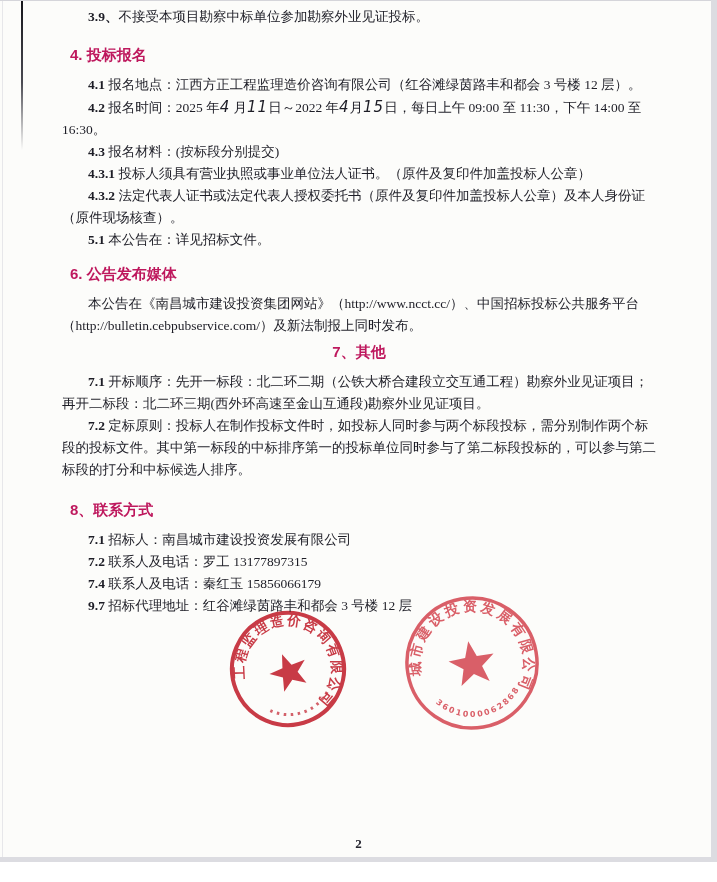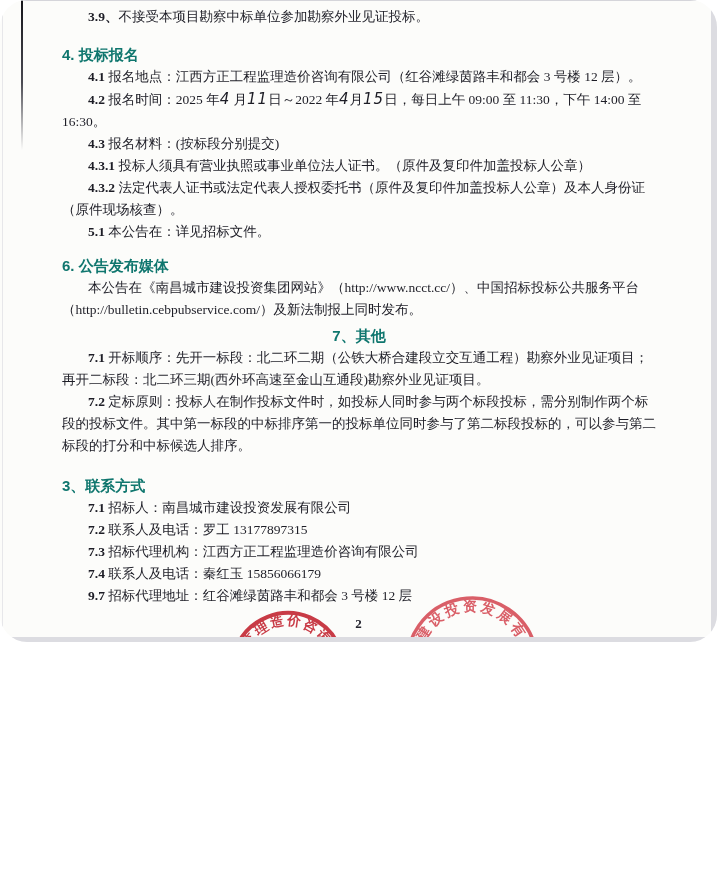--- a/index.html
+++ b/index.html
@@ -1,35 +1,34 @@
 <!DOCTYPE html>
 <html><head>
 <meta charset="utf-8">
 <style>
   html,body { margin:0; padding:0; background:#ffffff; }
   .page {
-    position:relative; width:717px; height:642px;
+    position:relative; width:717px; height:862px;
     background:#fcfcfa; overflow:hidden;
     font-family:"Liberation Serif", serif;
     color:#1d1d26;
-    border-radius:27px;
   }
   .scan-right  { position:absolute; right:0; top:0; width:6px; height:100%; background:#dcdce1; }
   .scan-bottom { position:absolute; bottom:0; left:0; width:100%; height:5px; background:#dcdce1; }
   .scan-top    { position:absolute; top:0; left:0; width:100%; height:1px; background:#d5d5da; }
   .left-edge   { position:absolute; left:2px; top:0; width:1px; height:100%; background:#e7e7ea; }
   .fold-line   { position:absolute; left:21px; top:0; width:2px; height:150px;
                  background:linear-gradient(to bottom,#15151a 0%,#4a4a52 55%,rgba(80,80,90,0) 100%); }
 
   .content { position:absolute; left:62px; top:6px; width:594px;
              font-size:13.5px; line-height:22px; }
   .content p { margin:0; text-indent:26px; }
   .num { font-weight:bold; font-family:"Liberation Serif", serif; }
   h2 { font-family:"Liberation Sans", sans-serif; font-size:15px; line-height:22px;
-       margin:0; font-weight:bold; color:#0f766e; }
+       margin:8px; font-weight:bold; color:#be185d; }
   .h4 { margin-top:16px; }
   .i41 { margin-top:12px; }
   .h5 { margin-top:14px; }
   .i51 { margin-top:10px; }
   .h6 { margin-top:12px; }
   .p6  { margin-top:6px; }
   .h7 { margin-top:4px;text-align:center; }
   .i71 { margin-top:5px; }
   .h8 { margin-top:18px; }
   .c1 { margin-top:12px; }
@@ -64,24 +63,23 @@
 
     <p class="i51"><span class="num">5.1</span><span> 本公告在：详见招标文件。</span></p>
 
     <h2 class="h6">6. 公告发布媒体</h2>
     <p class="p6">本公告在《南昌城市建设投资集团网站》（http://www.ncct.cc/）、中国招标投标公共服务平台（http://bulletin.cebpubservice.com/）及新法制报上同时发布。</p>
 
     <h2 class="h7">7、其他</h2>
     <p class="i71"><span class="num">7.1</span><span> 开标顺序：先开一标段：北二环二期（公铁大桥合建段立交互通工程）勘察外业见证项目；再开二标段：北二环三期(西外环高速至金山互通段)勘察外业见证项目。</span></p>
     <p><span class="num">7.2</span><span> 定标原则：投标人在制作投标文件时，如投标人同时参与两个标段投标，需分别制作两个标段的投标文件。其中第一标段的中标排序第一的投标单位同时参与了第二标段投标的，可以参与第二标段的打分和中标候选人排序。</span></p>
 
-    <h2 class="h8">3、联系方式</h2>
+    <h2 class="h8">8、联系方式</h2>
     <p class="c1"><span class="num">7.1</span><span> 招标人：南昌城市建设投资发展有限公司</span></p>
     <p><span class="num">7.2</span><span> 联系人及电话：罗工  13177897315</span></p>
-    <p><span class="num">7.3</span><span> 招标代理机构：江西方正工程监理造价咨询有限公司</span></p>
     <p><span class="num">7.4</span><span> 联系人及电话：秦红玉    15856066179</span></p>
     <p><span class="num">9.7</span><span> 招标代理地址：红谷滩绿茵路丰和都会 3 号楼 12 层</span></p>
   </div>
 
   <svg class="stamp stamp-left" width="124" height="124" viewBox="0 0 124 124">
     <g transform="rotate(-22 62 62)" fill="none" stroke="#c41f2d">
       <circle cx="62" cy="62" r="56" stroke-width="4"></circle>
       <path id="arcL" d="M 18,62 A 44,44 0 1,1 106,62 A 44,44 0 1,1 18,62" stroke="none"></path>
       <path d="M 30,94 A 44,44 0 0,0 94,94" stroke-width="3" stroke-dasharray="2.5,4.5" opacity="0.8"></path>
       <text font-size="13.5" letter-spacing="2" fill="#c41f2d" stroke="none" font-family="Liberation Serif, serif" font-weight="bold">

